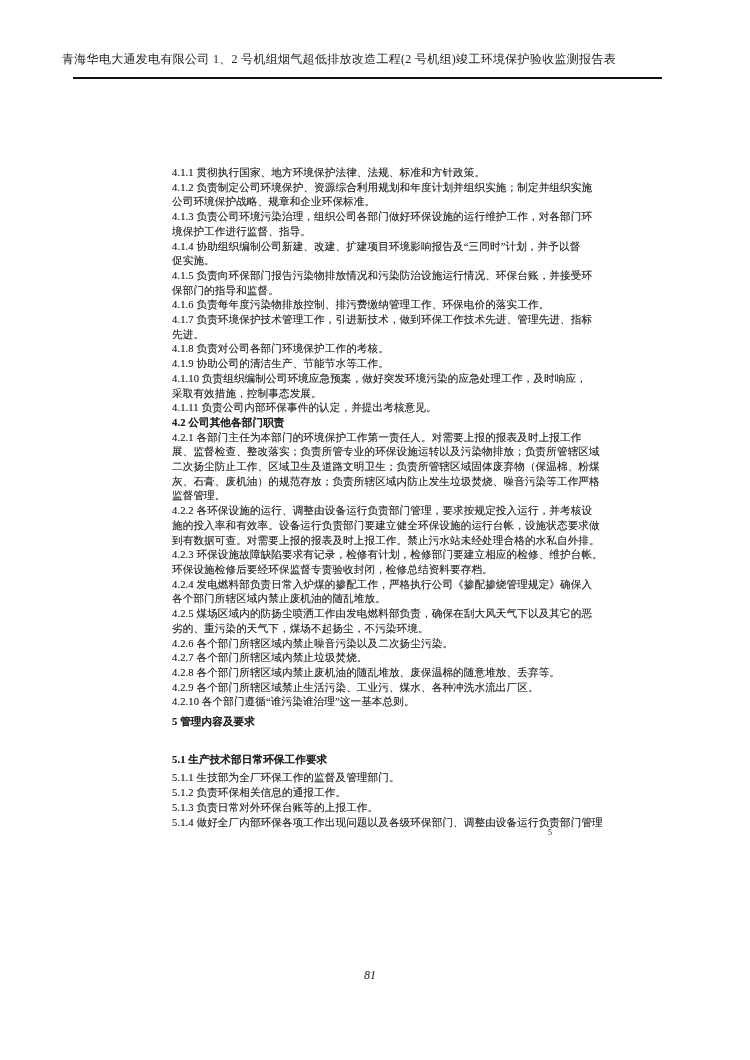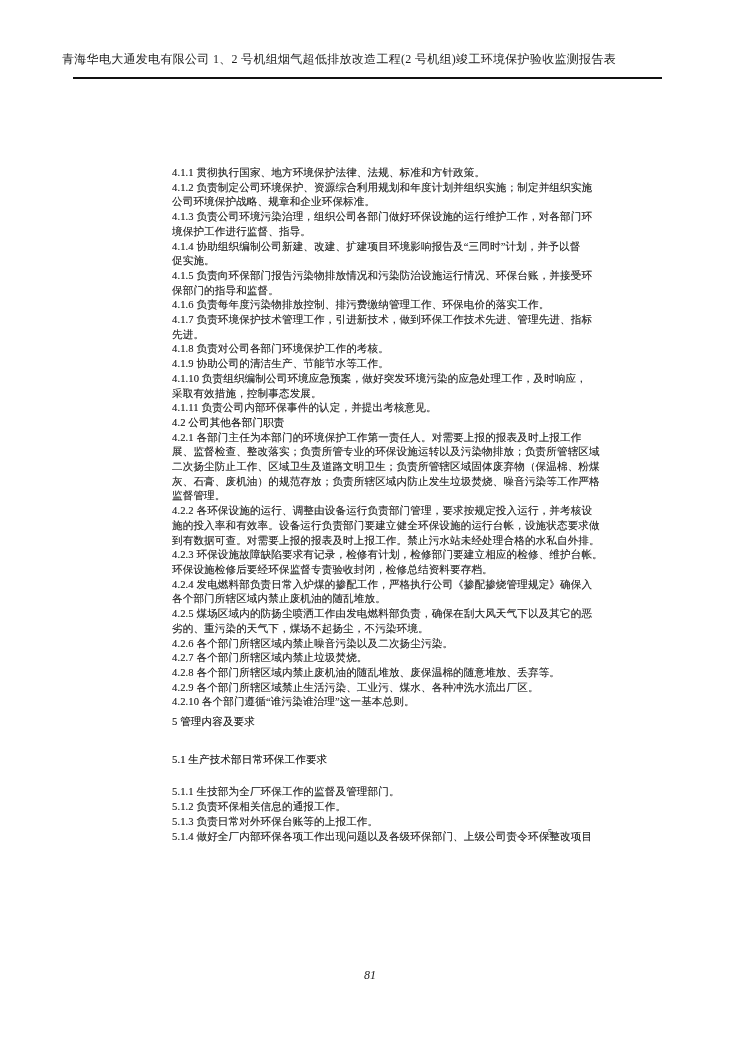--- a/index.html
+++ b/index.html
@@ -42,21 +42,21 @@
     color: #2e2e2e;
     font-size: 10.6px;
     line-height: 14.7px;
   }
   .doc-line {
     white-space: nowrap;
     text-shadow: 0 0 0.6px rgba(70,70,70,0.65);
     letter-spacing: 0.1px;
   }
   .doc-line.heading {
-    font-weight: 400;
+    font-weight: 700;
     color: #222222;
   }
   .embedded-page-num {
     position: absolute;
     top: 828px;
     left: 540px;
     width: 20px;
     text-align: center;
     font-size: 8px;
     color: #4a4a4a;
@@ -112,20 +112,20 @@
       <div class="doc-line">各个部门所辖区域内禁止废机油的随乱堆放。</div>
       <div class="doc-line">4.2.5 煤场区域内的防扬尘喷洒工作由发电燃料部负责，确保在刮大风天气下以及其它的恶</div>
       <div class="doc-line">劣的、重污染的天气下，煤场不起扬尘，不污染环境。</div>
       <div class="doc-line">4.2.6 各个部门所辖区域内禁止噪音污染以及二次扬尘污染。</div>
       <div class="doc-line">4.2.7 各个部门所辖区域内禁止垃圾焚烧。</div>
       <div class="doc-line">4.2.8 各个部门所辖区域内禁止废机油的随乱堆放、废保温棉的随意堆放、丢弃等。</div>
       <div class="doc-line">4.2.9 各个部门所辖区域禁止生活污染、工业污、煤水、各种冲洗水流出厂区。</div>
       <div class="doc-line">4.2.10 各个部门遵循“谁污染谁治理”这一基本总则。</div>
       <div class="doc-line heading" style="margin-top: 5px;">5 管理内容及要求</div>
       <div class="doc-line heading" style="margin-top: 23px;">5.1 生产技术部日常环保工作要求</div>
-      <div class="doc-line" style="margin-top: 18px;">5.1.1 生技部为全厂环保工作的监督及管理部门。</div>
+      <div class="doc-line" style="margin-top: 4px;">5.1.1 生技部为全厂环保工作的监督及管理部门。</div>
       <div class="doc-line">5.1.2 负责环保相关信息的通报工作。</div>
       <div class="doc-line">5.1.3 负责日常对外环保台账等的上报工作。</div>
-      <div class="doc-line">5.1.4 做好全厂内部环保各项工作出现问题以及各级环保部门、上级公司责令环保整改项目</div>
+      <div class="doc-line">5.1.4 做好全厂内部环保各项工作出现问题以及各级环保部门、调整由设备运行负责部门管理</div>
     </div>
   <div class="embedded-page-num">5</div>
   <div class="footer-page-num">81</div>
 </div>
 
 </body></html>

